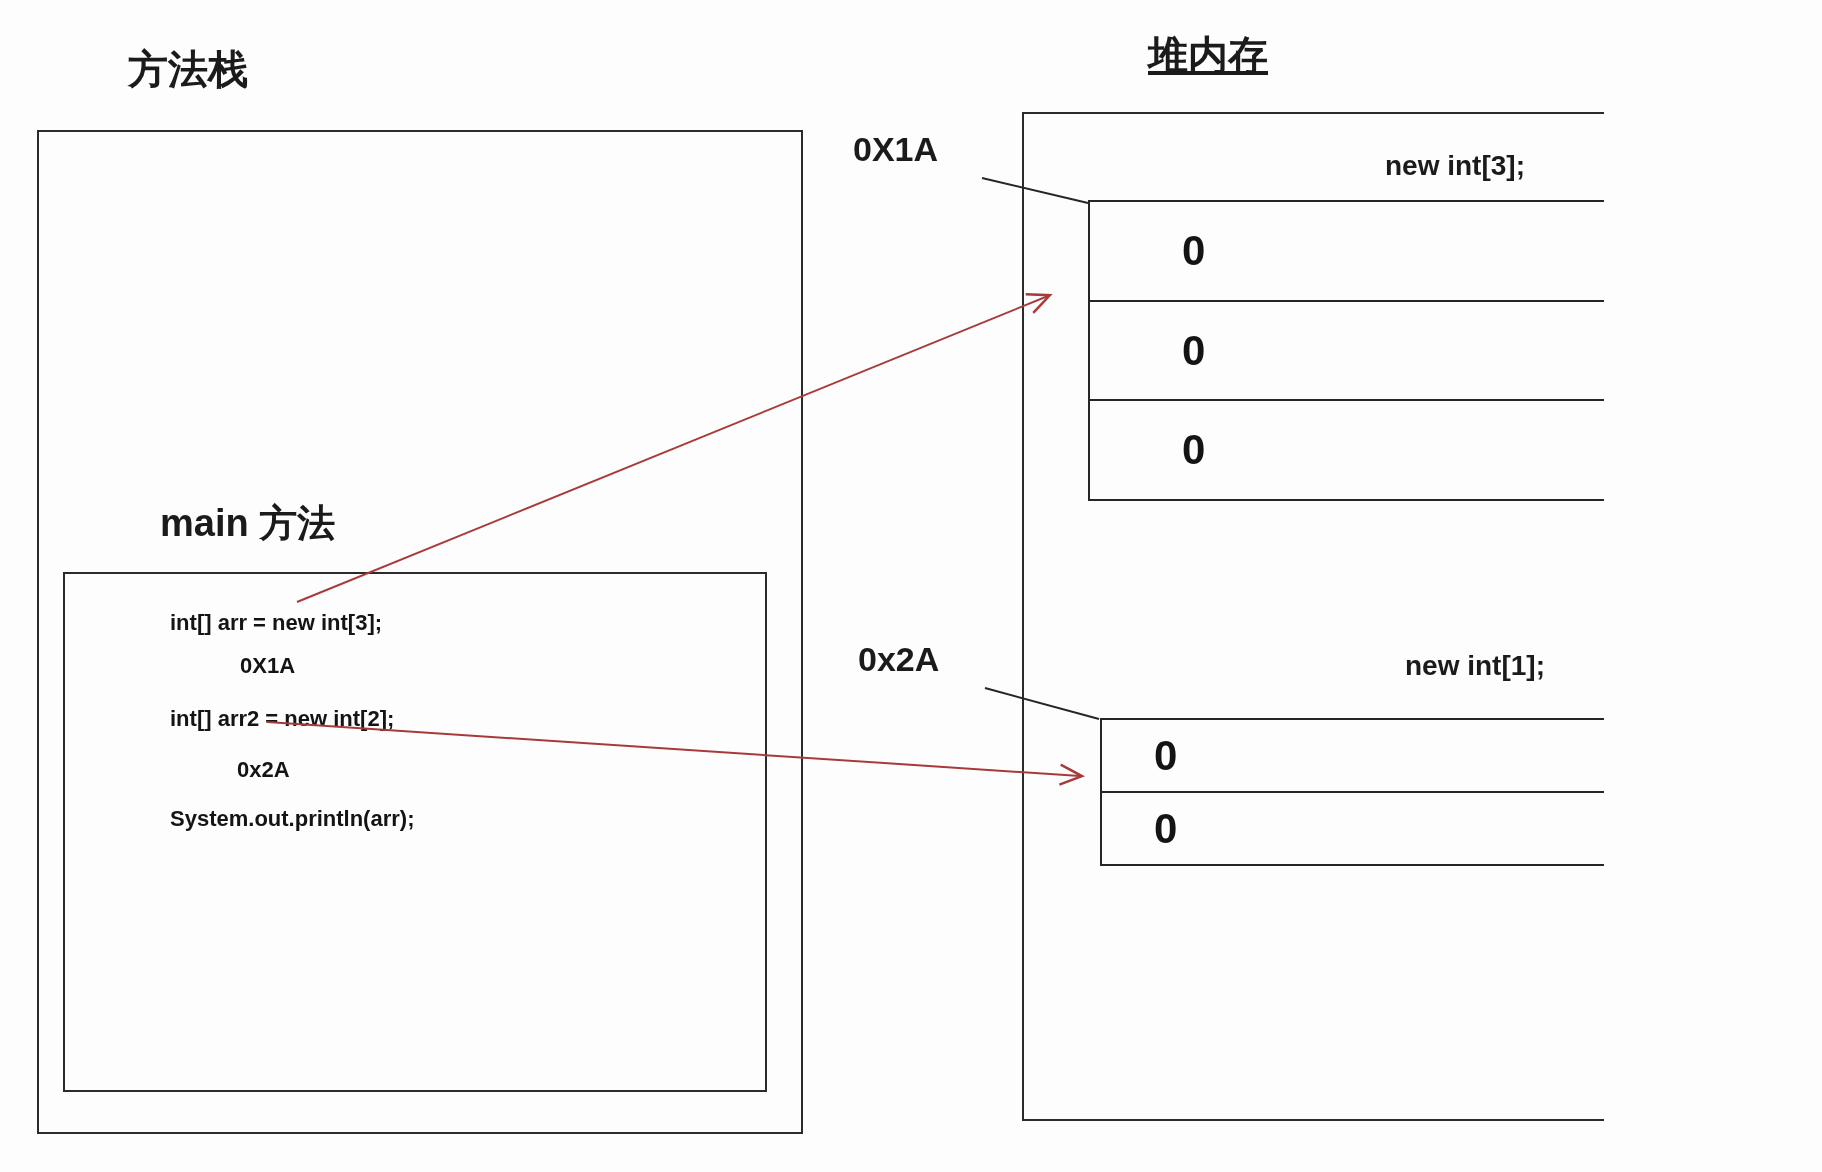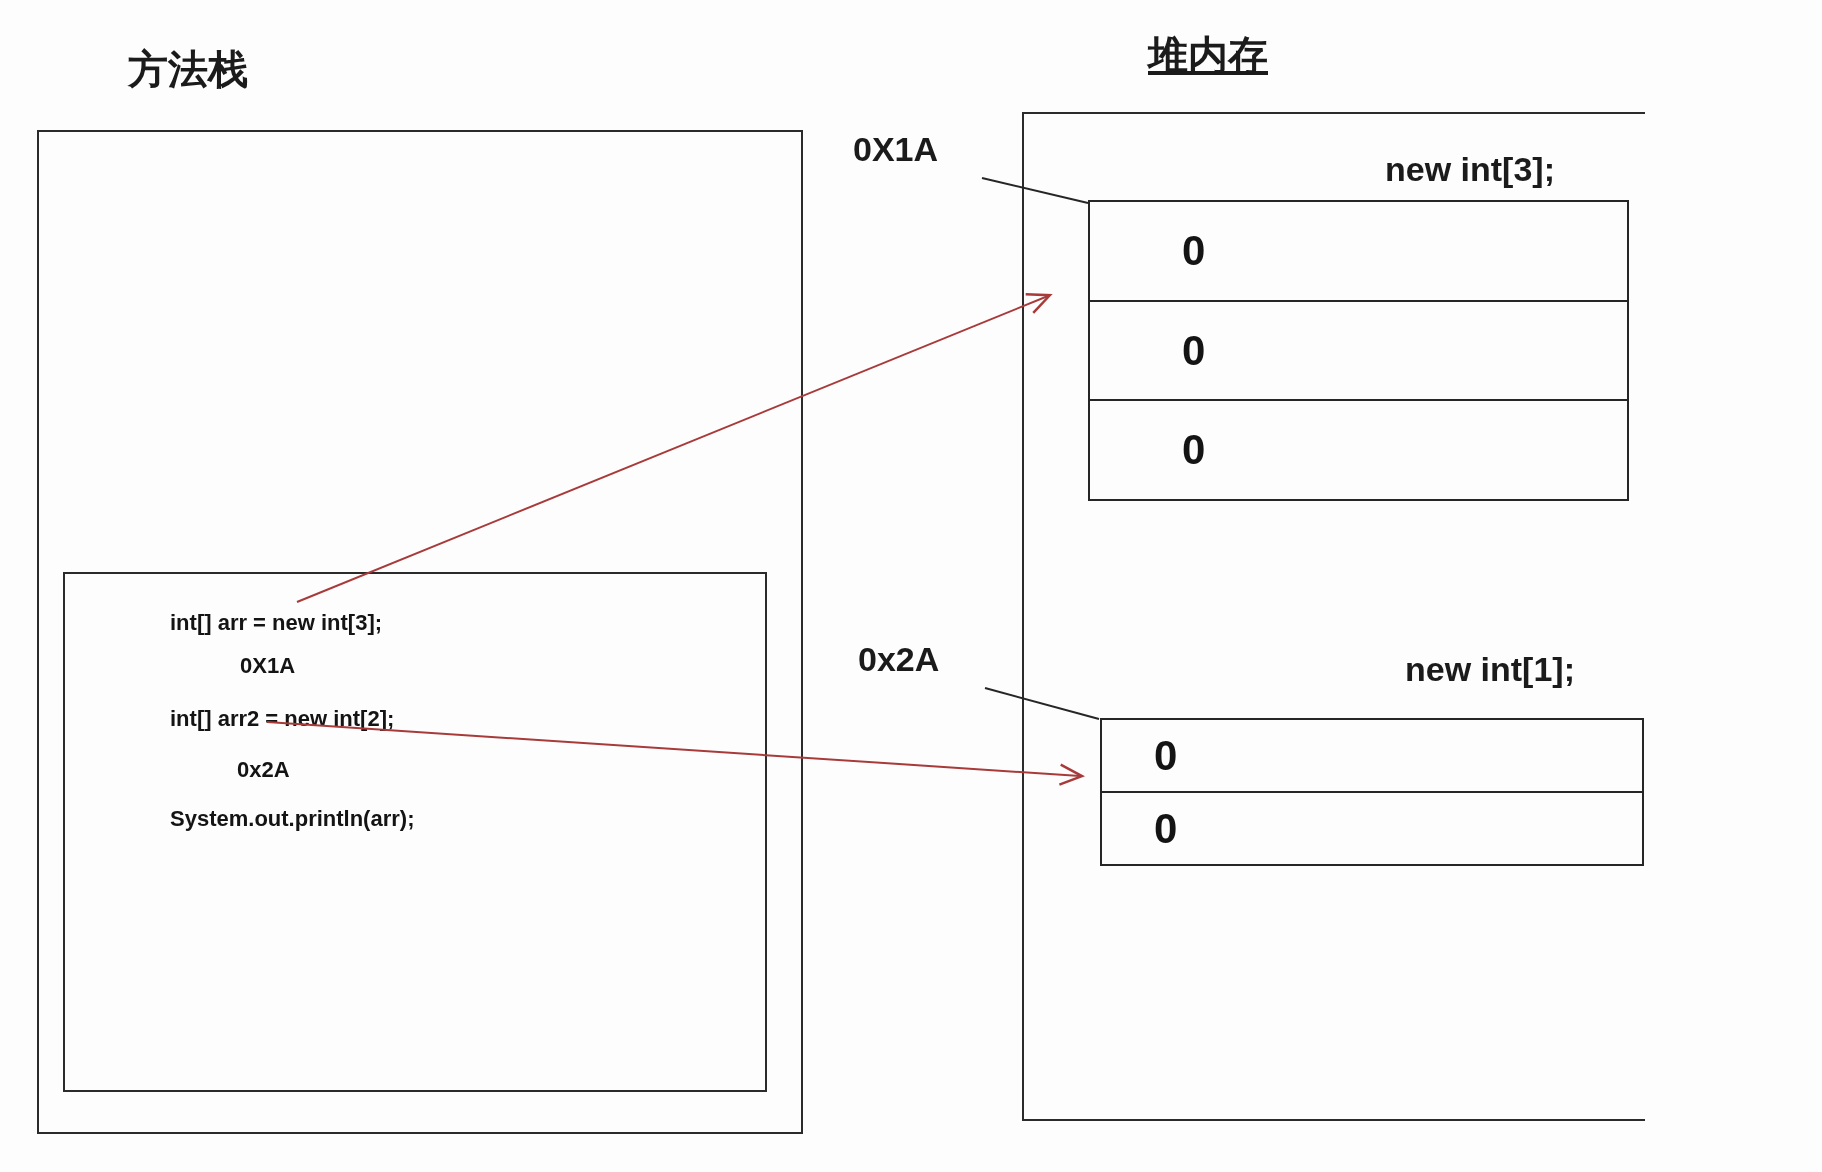--- a/index.html
+++ b/index.html
@@ -8,21 +8,20 @@
     background: #fdfdfd;
   }
   .canvas {
     position: relative;
     width: 1604px;
     height: 1172px;
     background: #fdfdfd;
     font-family: "Liberation Sans", "DejaVu Sans", sans-serif;
     color: #1b1b1b;
     overflow: hidden;
-    padding-left: 41px;
   }
   .abs { position: absolute; }
 
   
   .zone-title {
     font-size: 40px;
     font-weight: bold;
     color: #1b1b1b;
     white-space: nowrap;
   }
@@ -70,21 +69,21 @@
 
   
   .heap-addr {
     font-size: 34px;
     font-weight: bold;
     white-space: nowrap;
   }
   .addr1-label { left: 853px; top: 130px; }
   .addr2-label { left: 858px; top: 640px; }
   .array-title {
-    font-size: 34px;
+    font-size: 28px;
     font-weight: bold;
     white-space: nowrap;
   }
   .array1-title { left: 1385px; top: 150px; }
   .array2-title { left: 1405px; top: 650px; }
 
   
   .array-box {
     border: 2px solid #262626;
     display: flex;
@@ -115,20 +114,21 @@
 </head>
 <body>
 
 <div class="canvas">
 
   <div class="abs zone-title stack-title">方法栈</div>
   <div class="abs zone-title heap-title">堆内存</div>
 
   <div class="abs stack-box"></div>
 
+  <div class="abs main-frame-label">main 方法</div>
   <div class="abs main-frame-box"></div>
 
   <div class="abs code code-line1">int[] arr = new int[3];</div>
   <div class="abs code code-addr1">0X1A</div>
   <div class="abs code code-line2">int[] arr2 = new int[2];</div>
   <div class="abs code code-addr2">0x2A</div>
   <div class="abs code code-line3">System.out.println(arr);</div>
 
   <div class="abs heap-box"></div>
 

